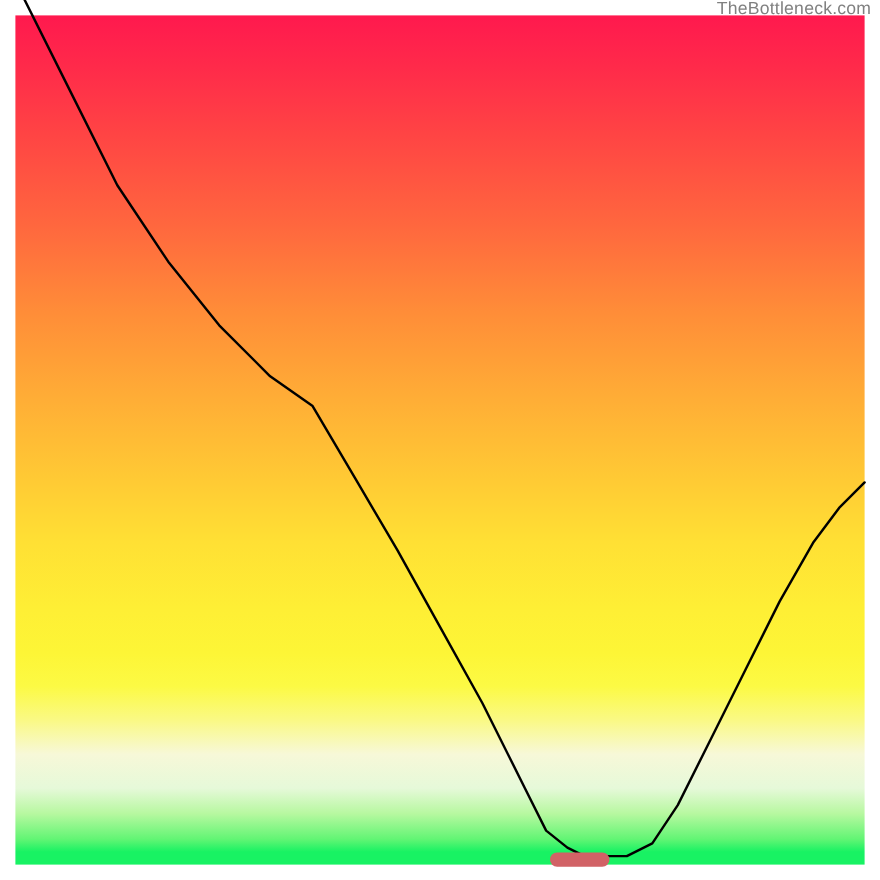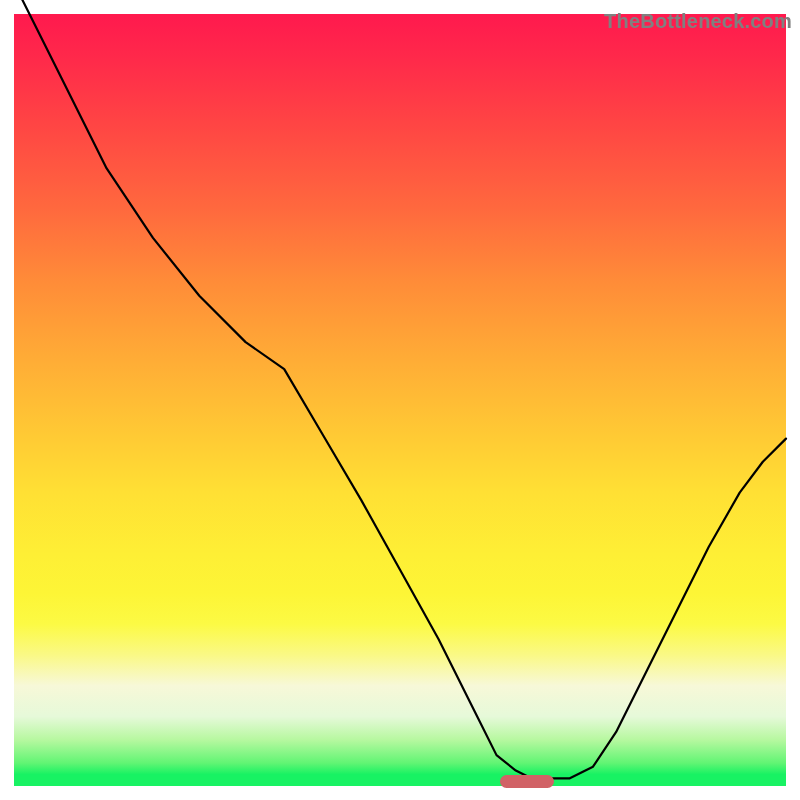--- a/index.html
+++ b/index.html
@@ -33,25 +33,25 @@
       #f7f8d8 87%,
       #e6f9d9 91%,
       #b7f8a0 94%,
       #62f574 97%,
       #18f263 98.5%,
       #18f263 100%
     );
   }
   .watermark {
     position: absolute;
-    top: 10px;
+    top: 0;
     right: 8px;
     color: #808080;
-    font-size: 20px;
-    font-weight: 700;
+    font-size: 16px;
+    font-weight: 400;
     letter-spacing: 0.2px;
     user-select: none;
   }
   svg.curve {
     position: absolute;
     left: 14px;
     top: 14px;
     width: 772px;
     height: 772px;
     overflow: visible;

